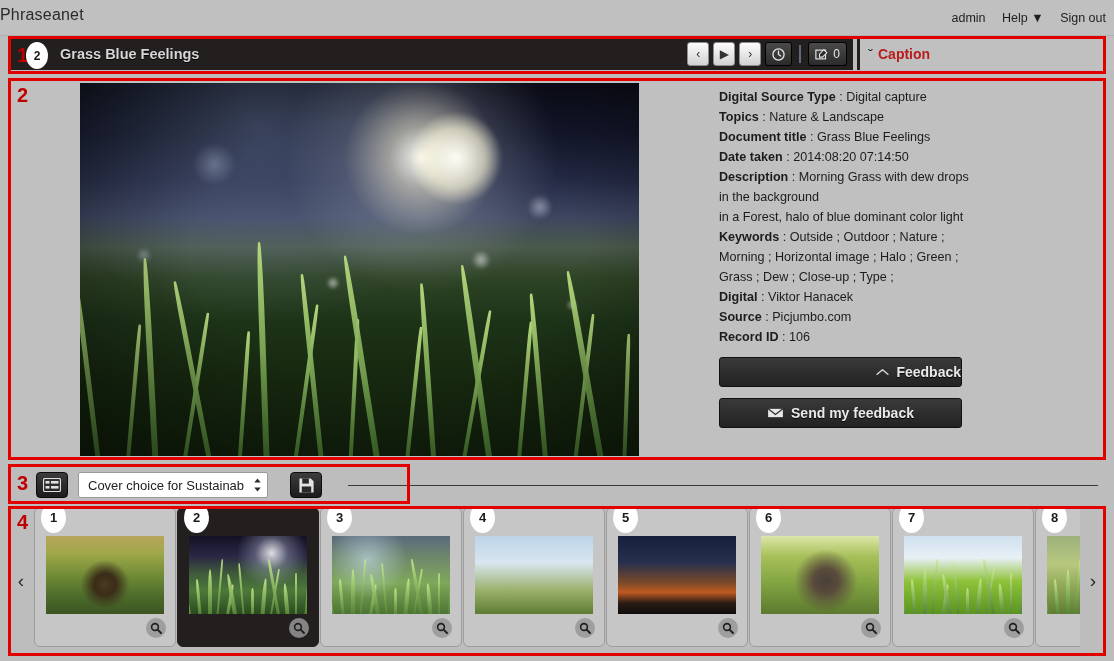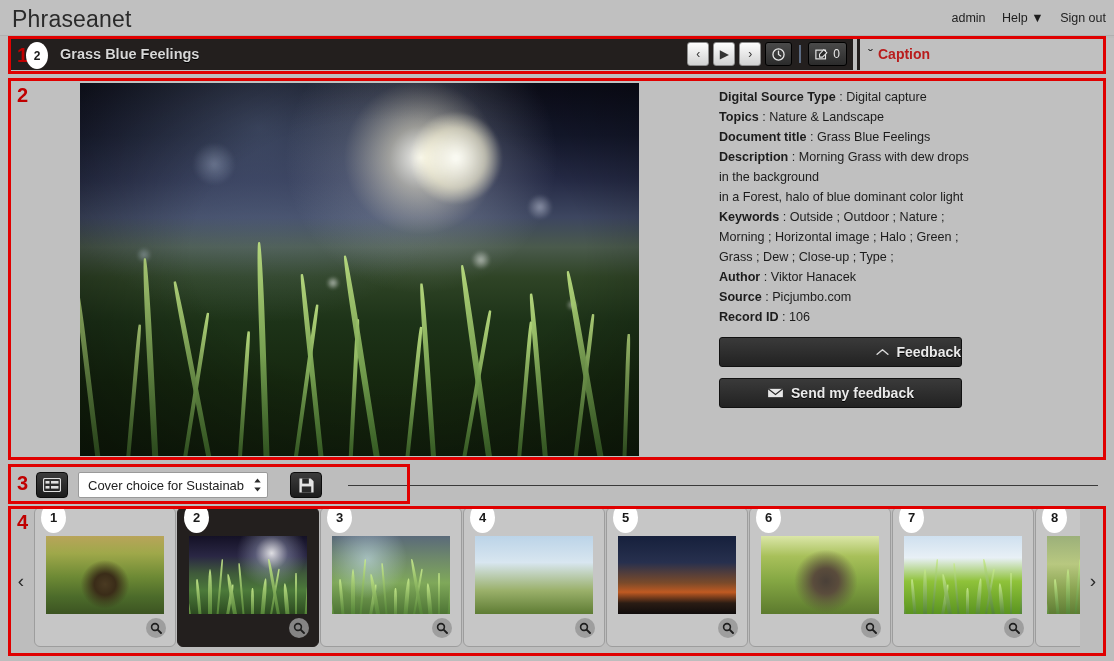--- a/index.html
+++ b/index.html
@@ -10,22 +10,22 @@
     overflow: hidden;
   }
 
   
   #app-header {
     position: absolute; left: 0; top: 0; width: 1114px; height: 36px;
     background: #c0c0c0;
     border-bottom: 1px solid #b0b0b0;
   }
   #brand {
-    position: absolute; left: 12px; top: 6px;
-    font-size: 23px; color: #2a2a2a; letter-spacing: .2px;
+    position: absolute; left: 0; top: 6px;
+    font-size: 16px; color: #2a2a2a; letter-spacing: .2px;
   }
   #user-zone {
     position: absolute; right: 8px; top: 11px;
     font-size: 12.5px; color: #1e1e1e;
   }
   #user-zone span.umi { margin-left: 13px; cursor: pointer; text-align: center; }
   #user-zone span.static { cursor: default; }
 
   
   #titlebar-wrap {
@@ -318,27 +318,28 @@
         <div class="bl" style="left:97%;width:4px;height:54%;transform:rotate(2deg);"></div>
       </div>
       <div class="ph-vign"></div>
     </div>
   </div>
 
   <div id="meta-panel">
     <div class="meta-line"><b>Digital Source Type</b> : <span>Digital capture</span></div>
     <div class="meta-line"><b>Topics</b> : <span>Nature &amp; Landscape</span></div>
     <div class="meta-line"><b>Document title</b> : <span>Grass Blue Feelings</span></div>
+    <div class="meta-line"><b>Date taken</b> : <span>2014:08:20 07:14:50</span></div>
     <div class="meta-line"><b>Description</b> : <span>Morning Grass with dew drops</span></div>
     <div class="meta-cont">in the background</div>
     <div class="meta-cont">in a Forest, halo of blue dominant color light</div>
     <div class="meta-line"><b>Keywords</b> : <span>Outside ; Outdoor ; Nature ;</span></div>
     <div class="meta-cont">Morning ; Horizontal image ; Halo ; Green ;</div>
     <div class="meta-cont">Grass ; Dew ; Close-up ; Type ;</div>
-    <div class="meta-line"><b>Author</b> : <span>Viktor Hanacek</span></div>
+    <div class="meta-line"><b>Digital</b> : <span>Viktor Hanacek</span></div>
     <div class="meta-line"><b>Source</b> : <span>Picjumbo.com</span></div>
     <div class="meta-line"><b>Record ID</b> : <span>106</span></div>
 
     <div class="fbk-btn" style="margin-top:10px;justify-content:flex-end;">
       <svg width="13" height="9" viewBox="0 0 14 10">
         <path d="M1 7L7 2l6 5" fill="none" stroke="#d8d8d8" stroke-width="1.6" stroke-linecap="round" stroke-linejoin="round"></path>
       </svg>
       <span>Feedback</span>
     </div>
     <div class="fbk-btn" style="margin-top:11px;">

